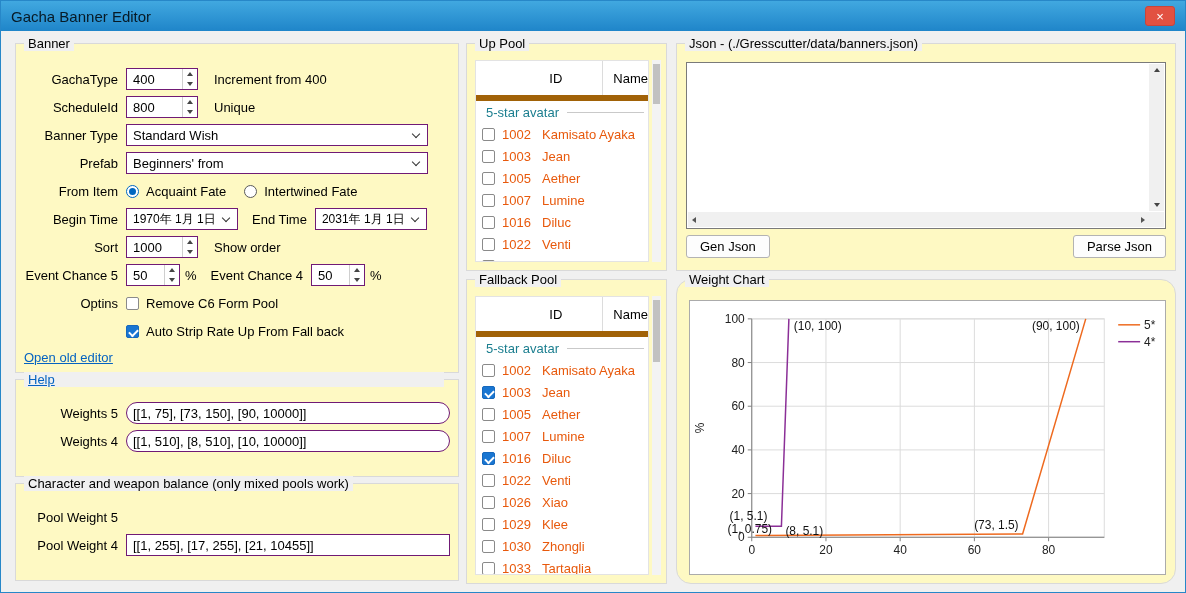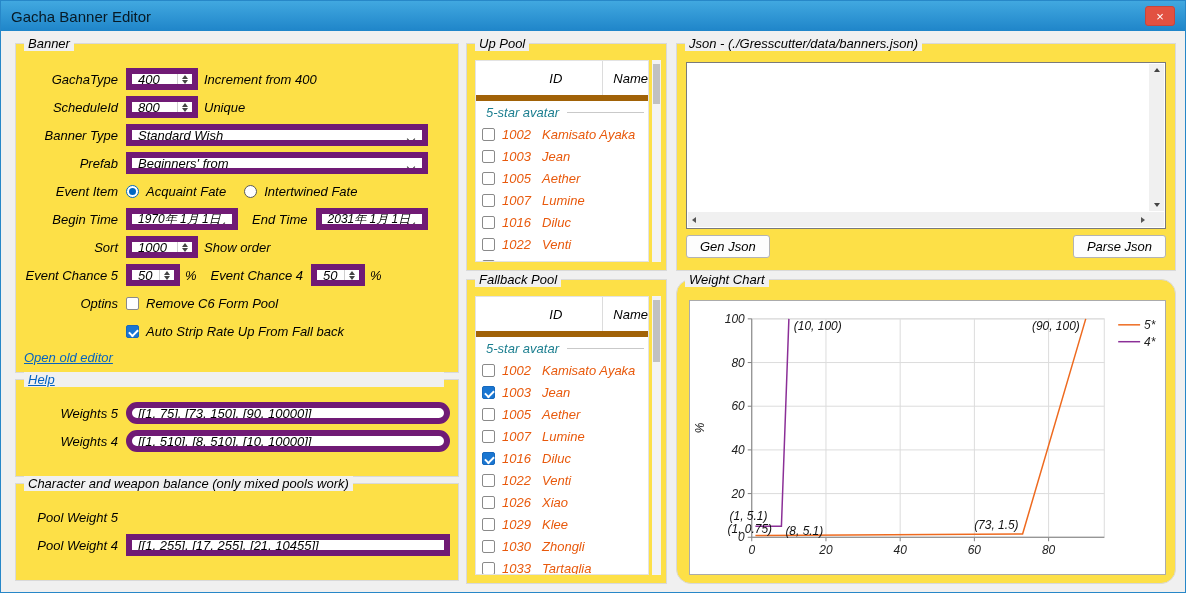--- a/index.html
+++ b/index.html
@@ -7,28 +7,28 @@
   body{font-family:"Liberation Sans",sans-serif;font-size:13px;color:#000;background:#F0F0F0;
        position:relative;overflow:hidden;border:1px solid #2787C8;}
 
   
   .titlebar{height:30px;background:linear-gradient(#41A8E0,#1F85C9);display:flex;align-items:center;padding:0 10px;}
   .title{font-size:15px;color:#071A26;}
   .close-btn{margin-left:auto;width:30px;height:20px;background:#E25141;border:1px solid #C8453B;border-radius:3px;
              color:#fff;display:flex;align-items:center;justify-content:center;font-size:13px;line-height:1;cursor:default;}
 
   
-  .group{position:absolute;border:1px solid #D9D9D9;background:#fde047;font-style:italic;}
+  .group{position:absolute;border:1px solid #D9D9D9;background:#fef9c3;}
   .gtitle{position:absolute;top:-8px;left:8px;background:#F0F0F0;padding:0 4px;white-space:nowrap;}
 
   
   .row{display:flex;align-items:center;margin:0 8px 6px 8px;height:22px;}
   .lbl{width:94px;text-align:right;margin-right:8px;flex:none;white-space:nowrap;}
-  .hint{margin-left:6px;white-space:nowrap;}
-  .tb{height:22px;background:#fff;border:6px solid #701a75;display:flex;align-items:center;padding:0 6px;white-space:nowrap;overflow:hidden;}
+  .hint{margin-left:16px;white-space:nowrap;}
+  .tb{height:22px;background:#fff;border:1px solid #701a75;display:flex;align-items:center;padding:0 6px;white-space:nowrap;overflow:hidden;}
   .spin{width:72px;position:relative;padding-right:18px;}
   .spin.small{width:54px;}
   .spin .btns{position:absolute;right:0;top:0;bottom:0;width:15px;border-left:1px solid #CFCFCF;display:flex;flex-direction:column;}
   .spin .btns span{flex:1;display:flex;align-items:center;justify-content:center;}
   .tri-up{width:0;height:0;border-left:3px solid transparent;border-right:3px solid transparent;border-bottom:4px solid #444;}
   .tri-dn{width:0;height:0;border-left:3px solid transparent;border-right:3px solid transparent;border-top:4px solid #444;}
   .combo{width:302px;position:relative;padding-right:24px;}
   .date{width:112px;position:relative;padding-right:18px;font-size:12px;}
   .chev{position:absolute;right:8px;top:6px;width:6px;height:6px;border-right:1px solid #333;border-bottom:1px solid #333;transform:rotate(45deg);}
   .wide{width:350px;border-radius:11px;}
@@ -136,21 +136,21 @@
 
   <div class="row">
     <span class="lbl">Prefab</span>
     <span class="tb combo">
       <span>Beginners' from</span>
       <i class="chev"></i>
     </span>
   </div>
 
   <div class="row">
-    <span class="lbl">Event Item</span>
+    <span class="lbl">From Item</span>
     <span class="rgroup">
       <span class="opt">
         <span class="radio on"></span>
         <span class="cblbl">Acquaint Fate</span>
       </span>
       <span class="opt opt2">
         <span class="radio"></span>
         <span class="cblbl">Intertwined Fate</span>
       </span>
     </span>

